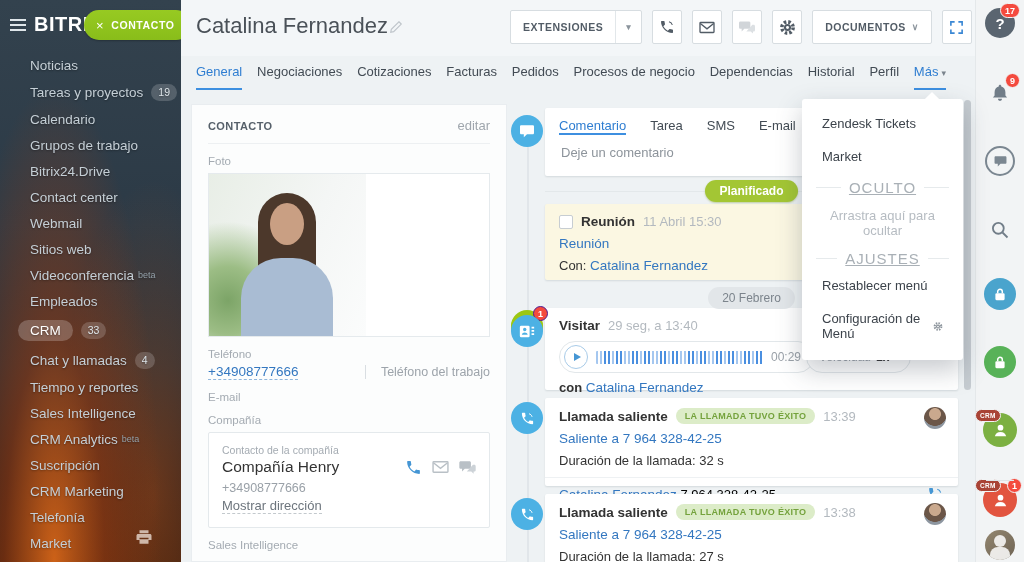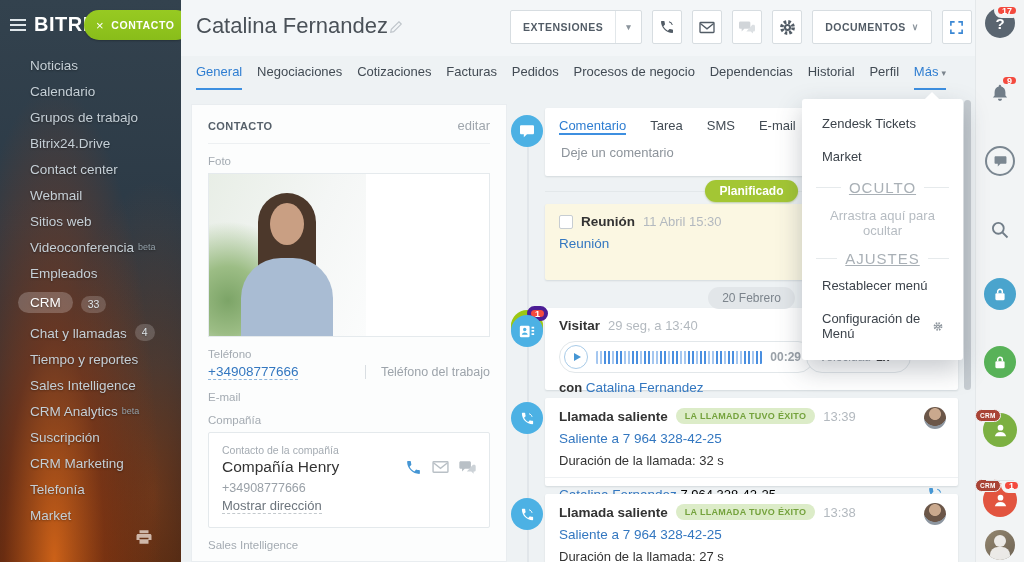--- a/index.html
+++ b/index.html
@@ -17,21 +17,21 @@
   .logo-row{position:relative;height:50px;}
   .hamburger{position:absolute;left:10px;top:19px;width:16px;cursor:pointer;}
   .hamburger i{display:block;height:2px;background:#dfe6ea;margin:0 0 3px;}
   .logo{position:absolute;left:34px;top:13px;font-size:20px;font-weight:bold;color:#fff;letter-spacing:.5px;}
   .logo .logo-num{color:#46b0e8;margin-left:4px;}
   .contact-pill{position:absolute;left:84px;top:10px;height:30px;padding:0 16px 0 12px;
     background:linear-gradient(180deg,#97ca22,#89bd1a);border-radius:16px;color:#fff;
     display:flex;align-items:center;gap:7px;font-size:10.5px;font-weight:bold;letter-spacing:.6px;white-space:nowrap;box-shadow:0 1px 2px rgba(0,0,0,.25);}
   .contact-pill .x{font-size:13px;font-weight:normal;}
   .menu{padding:8px 0 0 30px;display:flex;flex-direction:column;gap:11px;}
-  .mi{font-size:13.5px;line-height:15px;color:#c5cfd6;cursor:pointer;white-space:nowrap;display:flex;align-items:flex-end;gap:8px;text-shadow:0 1px 2px rgba(0,0,0,.35);}
+  .mi{font-size:13.5px;line-height:15px;color:#c5cfd6;cursor:pointer;white-space:nowrap;display:flex;align-items:center;gap:8px;text-shadow:0 1px 2px rgba(0,0,0,.35);}
   .mi sup.beta{font-size:9px;color:#93a0a9;margin-left:-4px;}
   .badge-pill{background:rgba(255,255,255,.18);border-radius:9px;padding:1px 7px;font-size:10.5px;color:#dde4e8;}
   .mi.active .mi-pill{background:rgba(255,255,255,.22);border-radius:12px;padding:3px 12px;margin-left:-12px;color:#fff;}
   .printer-ico{position:absolute;right:28px;bottom:12px;opacity:.8;cursor:pointer;}
 
   
   .main{position:absolute;left:181px;top:0;right:49px;bottom:0;background:#eef2f4;}
   .topbar{position:relative;height:56px;background:#f3f6f8;}
   .page-title{position:absolute;left:15px;top:13px;font-size:22px;font-weight:400;color:#4a5158;margin:0;}
   .pencil{position:absolute;left:208px;top:20px;cursor:pointer;opacity:.75;}
@@ -77,21 +77,21 @@
   .cb-icons{display:flex;gap:10px;align-items:center;}
   .cb-phone{font-size:12.5px;color:#9aa1a8;margin-top:5px;}
   .cb-addr{display:inline-block;font-size:13px;color:#6d757d;border-bottom:1px dashed #c3c9cd;margin-top:3px;cursor:pointer;}
 
   
   .timeline{position:absolute;left:332px;top:104px;right:17px;bottom:0;}
   .tl-connector{position:absolute;left:14px;top:14px;bottom:0;width:2px;background:#e1e6ea;}
   .tl-ico{position:absolute;left:-2px;width:32px;height:32px;border-radius:50%;display:flex;align-items:center;justify-content:center;z-index:2;}
   .tl-ico.blue{background:#4cb1e4;}
   .tl-ico.green{background:#9cc713;}
-  .nbadge{position:absolute;top:-5px;right:-5px;min-width:10px;height:15px;padding:0 4px;background:#f44a3e;border:4px solid #4c1d95;
+  .nbadge{position:absolute;top:-5px;right:-5px;min-width:10px;height:15px;padding:0 4px;background:#f44a3e;border:1px solid #4c1d95;
     border-radius:10px;color:#fff;font-size:9px;font-weight:bold;display:flex;align-items:center;justify-content:center;}
   .card{position:absolute;left:32px;right:0;background:#fff;border-radius:2px;box-shadow:0 1px 2px rgba(60,70,80,.14);padding:10px 14px;}
   .card.cream{background:#fbf7e2;}
   .composer{top:4px;height:68px;}
   .composer-tabs{display:flex;gap:24px;font-size:13px;color:#424b54;}
   .ctab{cursor:pointer;}
   .ctab.active{color:#2e7dd1;border-bottom:2px solid #3d8fe0;}
   .composer input{border:0;outline:0;width:100%;margin-top:9px;font-size:13px;color:#333;font-family:"Liberation Sans",sans-serif;background:transparent;}
   .composer input::placeholder{color:#8d949b;}
   .sep-row{position:absolute;left:32px;right:0;height:22px;display:flex;align-items:flex-start;justify-content:center;}
@@ -109,21 +109,21 @@
   .entry-line{font-size:13px;margin-top:7px;color:#333;}
   .mini-ava{position:absolute;right:12px;top:9px;width:22px;height:22px;border-radius:50%;overflow:hidden;
     background:radial-gradient(circle at 50% 32%, #caa98e 0 30%, #6b5648 34% 62%, #8d96a0 65%);}
   .card-divider{border-top:1px solid #eef1f3;margin:9px -14px 0;}
   .contact-row{display:flex;justify-content:space-between;align-items:center;margin-top:8px;font-size:13px;}
   .meeting-card{top:100px;height:76px;}
   .visit-card{top:204px;height:82px;}
   .call-card-1{top:294px;height:88px;}
   .call-card-2{top:390px;height:88px;}
   .audio-row{display:flex;align-items:center;margin-top:8px;gap:0;}
-  .audio-pill{display:flex;align-items:center;gap:8px;border:1px solid #e2e7ea;border-radius:17px;height:32px;padding:3px 12px 3px 4px;background:#fff;flex:0 0 auto;width:255px;font-weight:bold;}
+  .audio-pill{display:flex;align-items:center;gap:8px;border:1px solid #e2e7ea;border-radius:17px;height:32px;padding:3px 12px 3px 4px;background:#fff;flex:0 0 auto;width:255px;}
   .play-btn{width:24px;height:24px;border-radius:50%;border:1px solid #a8cbe8;display:flex;align-items:center;justify-content:center;flex:0 0 auto;cursor:pointer;}
   .play-tri{width:0;height:0;border-left:7px solid #4596d4;border-top:4.5px solid transparent;border-bottom:4.5px solid transparent;margin-left:2px;}
   .waveform{flex:1;height:13px;border-radius:1px;
     background:
       repeating-linear-gradient(90deg, rgba(255,255,255,.5) 0 6px, rgba(255,255,255,0) 6px 14px),
       repeating-linear-gradient(90deg,#4a8fe0 0 2px,rgba(255,255,255,0) 2px 4px);}
   .audio-time{font-size:12px;color:#9aa1a8;}
   .speed-pill{display:flex;align-items:center;gap:5px;border:1px solid #e2e7ea;border-radius:17px;height:32px;padding:0 12px;margin-left:-8px;background:#fff;cursor:pointer;}
   .speed-label{font-size:12px;color:#9aa1a8;}
   .speed-val{font-size:12px;font-weight:bold;color:#333;}
@@ -181,20 +181,24 @@
       <div class="contact-pill">
         <span class="x">×</span>
         <span>CONTACTO</span>
       </div>
     </div>
     <nav class="menu">
       <div class="mi">
           <span>Noticias</span>
         </div>
       <div class="mi">
+          <span>Tareas y proyectos</span>
+          <span class="badge-pill">19</span>
+        </div>
+      <div class="mi">
           <span>Calendario</span>
         </div>
       <div class="mi">
           <span>Grupos de trabajo</span>
         </div>
       <div class="mi">
           <span>Bitrix24.Drive</span>
         </div>
       <div class="mi">
           <span>Contact center</span>
@@ -390,20 +394,21 @@
           </svg>
         <span class="nbadge">1</span>
       </div>
       <div class="card cream meeting-card">
         <div class="entry-title-row">
           <span class="checkbox"></span>
           <span class="entry-title">Reunión</span>
           <span class="entry-time">11 Abril 15:30</span>
         </div>
         <div class="entry-line"><a class="link-blue">Reunión</a></div>
+        <div class="entry-line"><span>Con:</span> <a class="link-blue">Catalina Fernandez</a></div>
       </div>
 
       <div class="sep-row" style="top:183px">
         <span class="pill gray">20 Febrero</span>
         <div class="filter-btn">
           <svg width="11" height="11" viewBox="0 0 20 20" fill="#8b939a">
               <path d="M1 2h18l-7 8v6l-4 3v-9z"></path>
             </svg>
           <span>FILTRO</span>
         </div>

